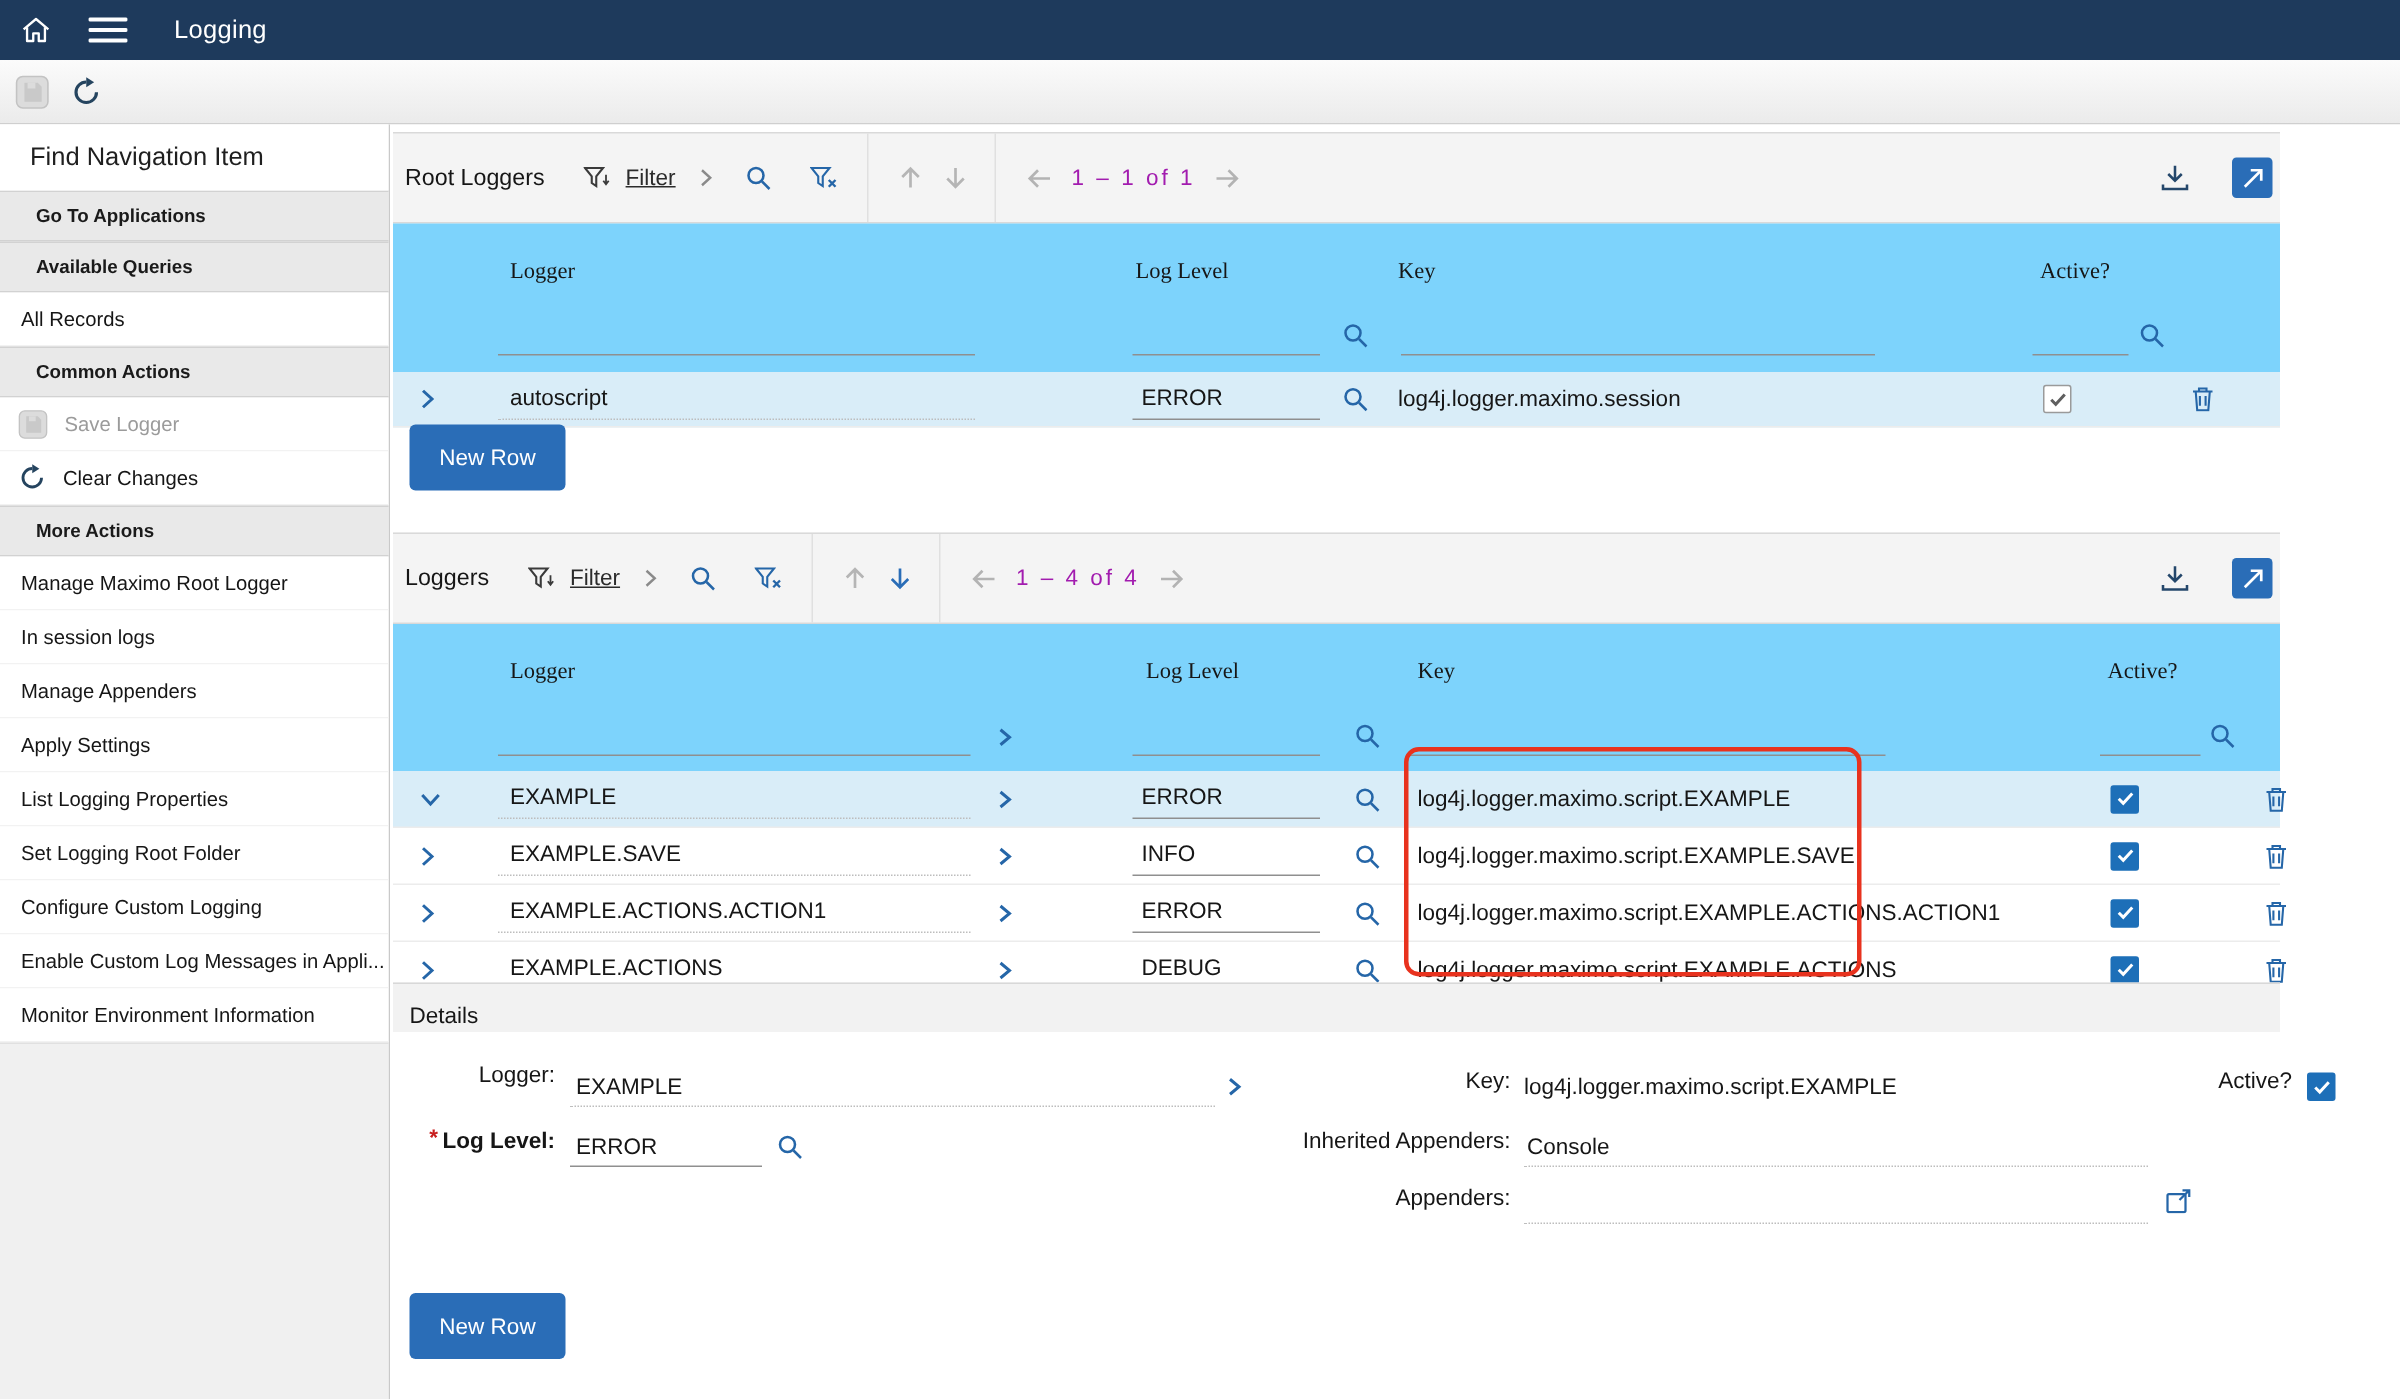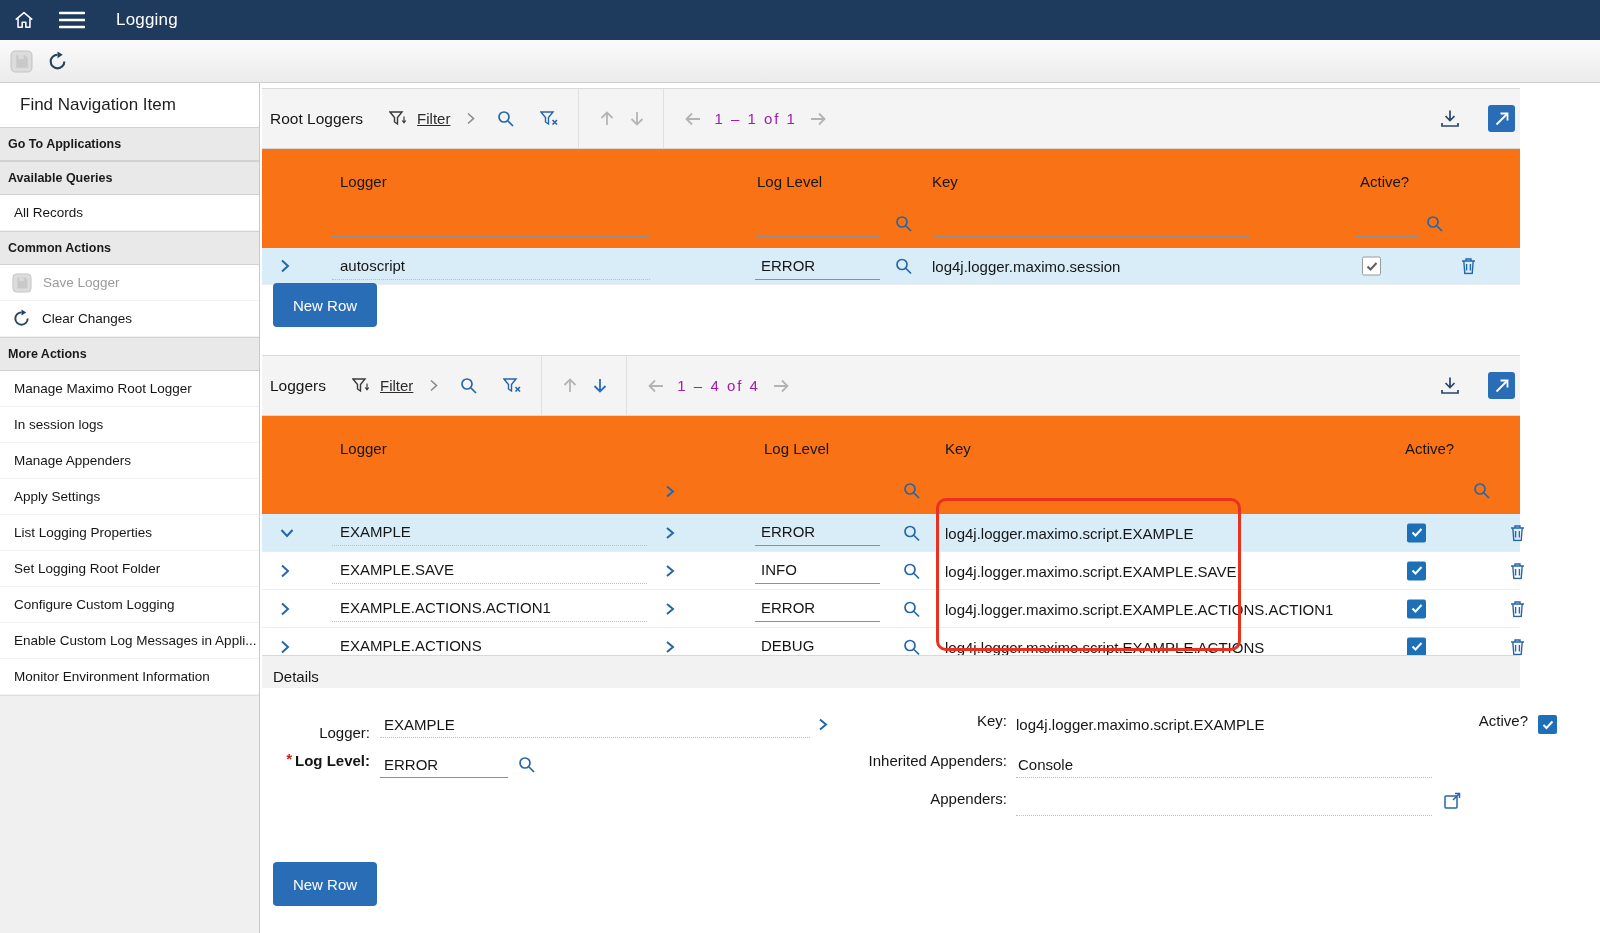--- a/index.html
+++ b/index.html
@@ -20,21 +20,21 @@
              display:flex; align-items:center; padding-left:10px; }
   .toolbar .tool { display:inline-flex; align-items:center; justify-content:center; margin-right:14px; }
   .toolbar .tool.clickable { cursor:pointer; }
 
   
   .sidebar { position:absolute; top:83px; left:0; width:260px; height:850px; background:#fff;
              border-right:1px solid #c9c9c9; font-size:13.5px; }
   .side-find { height:44px; width:100%; border:none; outline:none; padding-left:20px; font-family:inherit;
                font-size:17px; color:#161616; background:#fff; }
   .side-find::placeholder { color:#1f1f1f; opacity:1; }
-  .side-section { height:34px; display:flex; align-items:center; padding-left:8px; background:#e9e9e9;
+  .side-section { height:34px; display:flex; align-items:center; padding-left:24px; background:#e9e9e9;
                   border-top:1px solid #d2d2d2; border-bottom:1px solid #d2d2d2;
                   font-weight:bold; font-size:12.5px; color:#1a1a1a; }
   .side-item { height:36px; display:flex; align-items:center; padding-left:14px; color:#161616;
                cursor:pointer; border-bottom:1px solid #f2f2f2; background:#fff; }
   .side-item .ic { display:inline-flex; margin-right:11px; }
   .side-item.with-icon { padding-left:12px; }
   .side-item.disabled { color:#9b9b9b; cursor:default; }
   .side-filler { position:absolute; left:0; right:0; top:612px; bottom:0; background:#f0f0f0; border-top:1px solid #e0e0e0; }
 
   
@@ -53,21 +53,21 @@
   .m10{margin-right:10px}.m14{margin-right:14px}.m18{margin-right:18px}
   .m20{margin-right:20px}.m22{margin-right:22px}.m26{margin-right:26px}
   .vsep { width:1px; align-self:stretch; background:#e0e0e0; margin-right:20px; }
   .pagination { font-size:15px; letter-spacing:2px; color:#a21caf; margin:0 12px; white-space:nowrap; }
   .spacer { flex:1; }
   .expand-btn { width:27px; height:27px; background:var(--accent,#2a6db7); border-radius:3px;
                 display:inline-flex; align-items:center; justify-content:center; cursor:pointer; margin-right:5px; }
   .dl-btn { margin-right:28px; }
 
   
-  .colarea { position:relative; background:#f97316; }
+  .colarea { position:relative; background:#7dd3fc;font-family:Liberation Serif, serif; }
   #root-panel .colarea { height:99px; }
   #loggers-panel .colarea { height:98px; }
   .cl { position:absolute; top:24px; font-size:15px; color:#161616; cursor:pointer; white-space:nowrap; }
   .fin { position:absolute; top:64px; height:24px; background:transparent; border:none; outline:none;
          border-bottom:1px solid #8f8f8f; font:inherit; padding:0 4px; }
   .fmag, .fchev { position:absolute; top:66px; cursor:pointer; display:inline-flex; }
   .fchev { top:69px; }
 
   
   #root-panel   { --x-logger:78px; --x-level:495px; --x-key:670px; --x-active:1098px;
@@ -103,21 +103,21 @@
   .cb-gray { background:#fff; border:1.5px solid #9a9a9a; }
 
   
   .btn-newrow { position:absolute; left:13px; width:104px; height:44px; background:var(--accent,#2a6db7);
                 color:#fff; font-size:15px; border:none; border-radius:4px; cursor:pointer; font-family:inherit;text-align:center; }
   #root-newrow { top:200px; }
   #bottom-newrow { top:779px; }
 
   
   .details-head { position:absolute; left:2px; top:572px; width:1258px; height:45px; background:#f2f2f2;
-                  border-top:1px solid #d8d8d8; border-bottom:4px solid #0c4a6e;
+                  border-top:1px solid #d8d8d8; border-bottom:2px solid #0c4a6e;
                   display:flex; align-items:center; padding-left:11px; font-size:15px; color:#161616; }
   .details-body { position:absolute; left:2px; top:605px; width:1258px; height:160px; background:#fff; }
   .dlabel { position:absolute; text-align:right; font-size:15px; color:#161616; white-space:nowrap; }
   .dlabel.bold { font-weight:bold; }
   .req { color:#c81f1f; font-weight:bold; margin-right:3px; position:relative; top:-2px; }
   .dvalue { position:absolute; font-size:15px; color:#161616; height:26px; line-height:26px; white-space:nowrap; }
   .dotted { border-bottom:1px dotted #bdbdbd; }
   .solidu { border-bottom:1px solid #8f8f8f; }
   .dicon { position:absolute; display:inline-flex; cursor:pointer; }
 
@@ -564,21 +564,21 @@
               <path d="M5.6 6.5 V13 M9.4 6.5 V13"></path>
           </svg>
         </span>
       </div>
     </section>
 
     <div class="details-head">
       <span>Details</span>
     </div>
     <div class="details-body">
-      <span class="dlabel" style="left:30px; top:36px; width:78px;">Logger:</span>
+      <span class="dlabel" style="left:30px; top:20px; width:78px;">Logger:</span>
       <span class="dvalue dotted" style="left:118px; top:24px; width:430px; padding-left:4px;"><span>EXAMPLE</span></span>
       <span class="dicon" style="left:556px; top:30px;">
         <svg width="10" height="13" viewBox="0 0 10 13" fill="none" stroke="#2566a8" stroke-width="2">
             <path d="M2 1.5 L8 6.5 L2 11.5"></path>
           </svg>
       </span>
       <span class="dlabel" style="left:650px; top:24px; width:95px;">Key:</span>
       <span class="dvalue" style="left:754px; top:24px;">log4j.logger.maximo.script.EXAMPLE</span>
       <span class="dlabel" style="left:1190px; top:24px; width:76px;">Active?</span>
       <span class="dicon" style="left:1276px; top:27px;">

